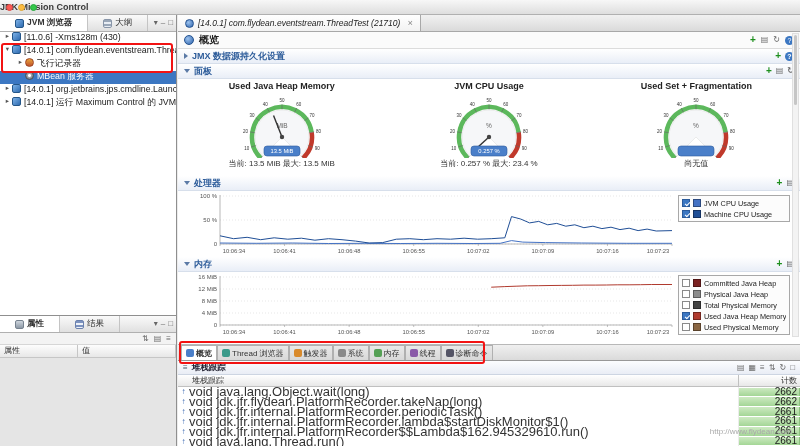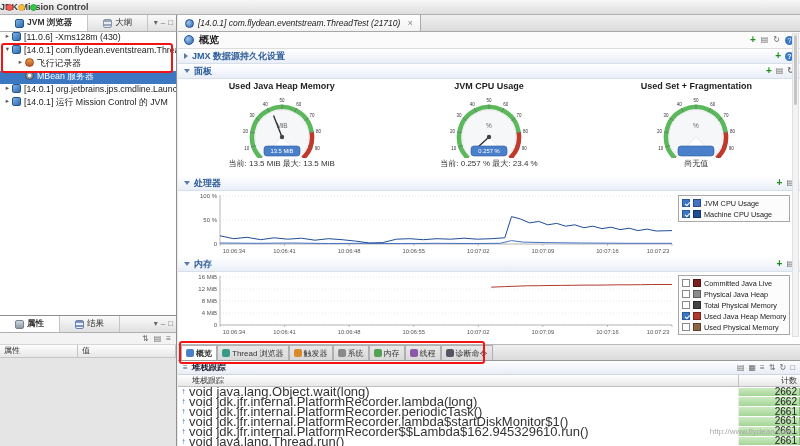--- a/index.html
+++ b/index.html
@@ -148,21 +148,21 @@
         <span class="tlabel">MBean 服务器</span>
       </div>
       <div class="trow">
         <span class="twisty">▸</span>
         <span class="ticon jvm-icon"></span>
         <span class="tlabel">[14.0.1] org.jetbrains.jps.cmdline.Launcher (Applic</span>
       </div>
       <div class="trow">
         <span class="twisty">▸</span>
         <span class="ticon jvm-icon"></span>
-        <span class="tlabel">[14.0.1] 运行 Mission Control 的 JVM</span>
+        <span class="tlabel">[14.0.1] 运行 Maximum Control 的 JVM</span>
       </div>
     </div>
     <div class="props">
       <div class="view-tabs">
         <div class="vtab active">
           <span class="ticon prop-icon"></span>
           <span>属性</span>
         </div>
         <div class="vtab">
           <span class="ticon result-icon"></span>
@@ -422,21 +422,21 @@
           <line x1="427.4285714285714" y1="52" x2="427.4285714285714" y2="54" stroke="#999" stroke-width="0.6"></line>
           <text x="427.4285714285714" y="61" font-size="5.8" text-anchor="middle" fill="#555" font-family="Liberation Sans, DejaVu Sans, sans-serif">10:07:16</text>
           <line x1="492" y1="52" x2="492" y2="54" stroke="#999" stroke-width="0.6"></line>
           <text x="478" y="61" font-size="5.8" text-anchor="middle" fill="#555" font-family="Liberation Sans, DejaVu Sans, sans-serif">10:07:23</text>
           <path d="M311.2 14.2 L324.8 13.6 L336.1 13.2 L347.4 12.8 L358.7 12.7 L370.0 12.5 L381.3 12.4 L392.6 12.3 L403.9 12.1 L415.2 12.1 L426.5 12.0 L437.8 11.8 L449.1 11.8 L460.4 11.7 L471.7 11.5 L492.0 11.5" stroke="#b03a2e" stroke-width="1" fill="none"></path>
         </svg>
       <div class="legendbox" style="top:3px;">
         <div class="legend-item">
           <span class="cb"></span>
           <span class="swatch" style="background: rgb(122, 32, 32);"></span>
-          <span class="ll">Committed Java Live</span>
+          <span class="ll">Committed Java Heap</span>
         </div>
         <div class="legend-item">
           <span class="cb"></span>
           <span class="swatch" style="background: rgb(140, 140, 140);"></span>
           <span class="ll">Physical Java Heap</span>
         </div>
         <div class="legend-item">
           <span class="cb"></span>
           <span class="swatch" style="background: rgb(68, 68, 68);"></span>
           <span class="ll">Total Physical Memory</span>
@@ -507,21 +507,21 @@
       <div class="srow">
         <span class="uarr">↑</span>
         <span class="method">void java.lang.Object.wait(long)</span>
         <span class="ccell">
             <span class="bar" style="width: 100%;"></span>
             <span class="cnum">2662</span>
           </span>
       </div>
       <div class="srow">
         <span class="uarr">↑</span>
-        <span class="method">void jdk.jfr.internal.PlatformRecorder.lambda(long)</span>
+        <span class="method">void jdk.jfr.flydean.PlatformRecorder.takeNap(long)</span>
         <span class="ccell">
             <span class="bar" style="width: 100%;"></span>
             <span class="cnum">2662</span>
           </span>
       </div>
       <div class="srow">
         <span class="uarr">↑</span>
         <span class="method">void jdk.jfr.internal.PlatformRecorder.periodicTask()</span>
         <span class="ccell">
             <span class="bar" style="width: 100%;"></span>

